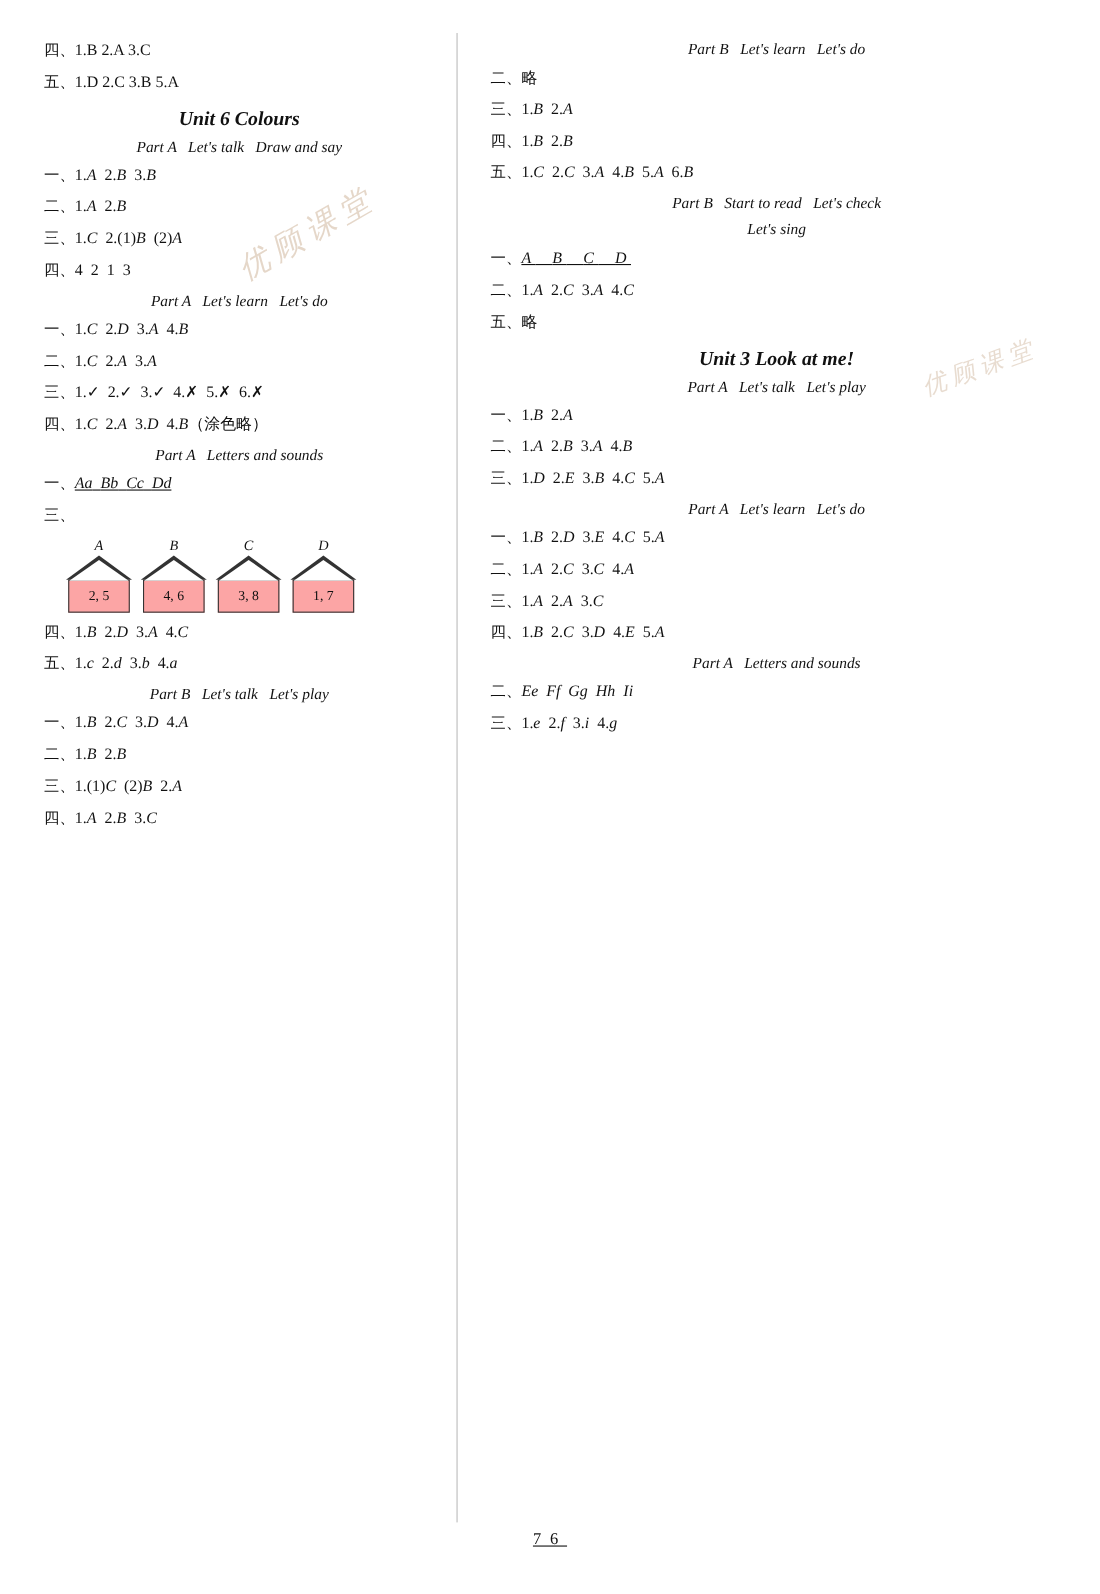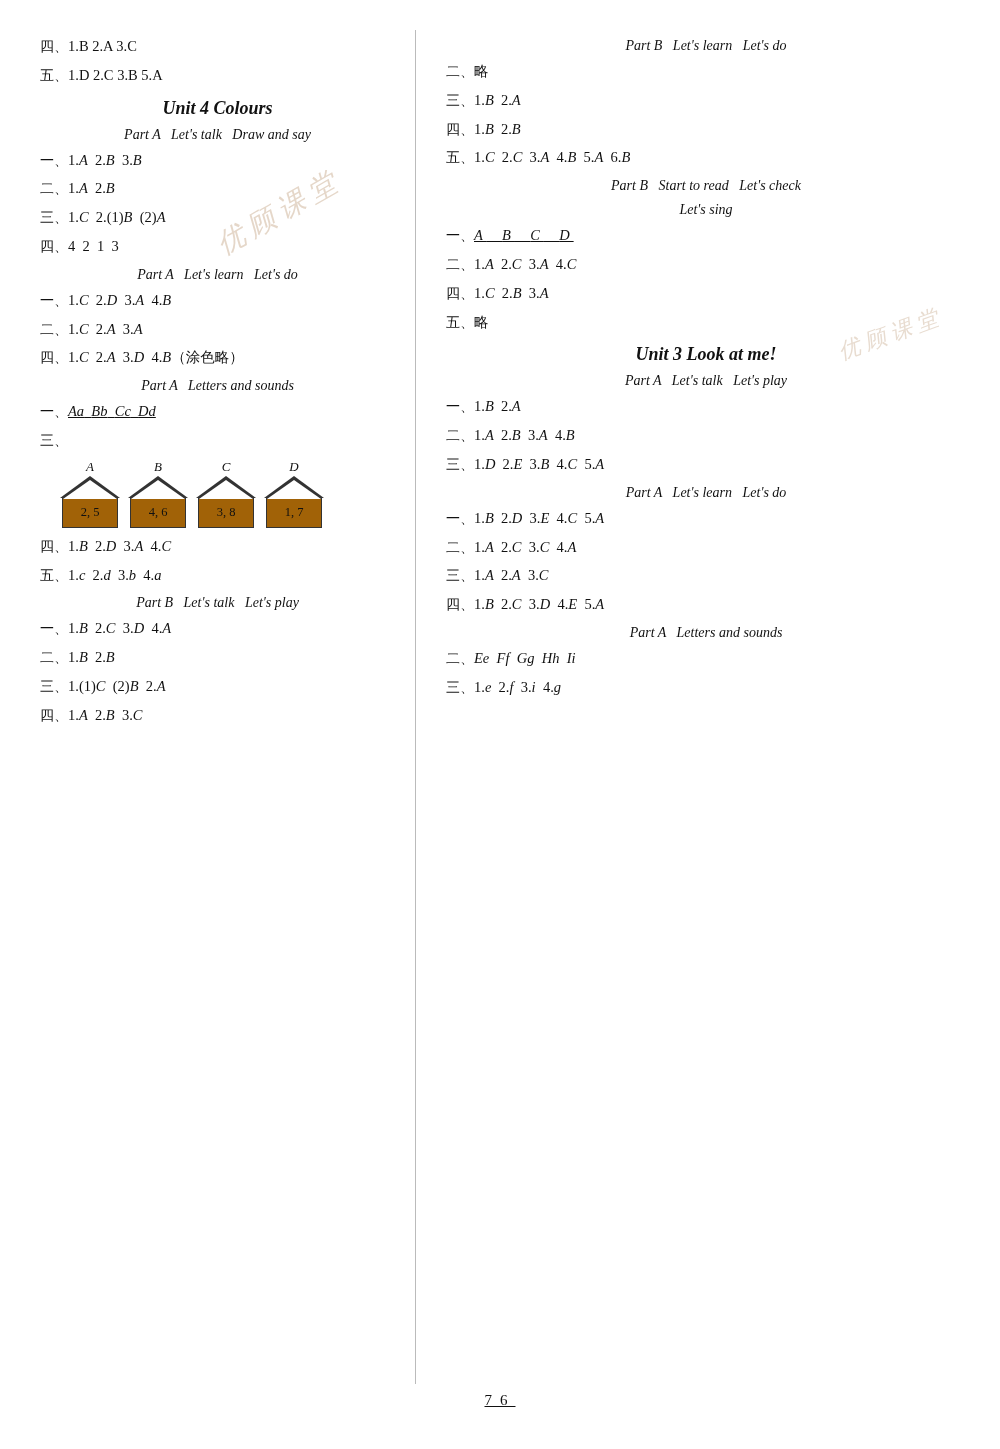--- a/index.html
+++ b/index.html
@@ -102,21 +102,21 @@
     }
     .house-body {
       border: 1.5px solid #333;
       width: 56px;
       height: 30px;
       margin: 0 auto;
       display: flex;
       align-items: center;
       justify-content: center;
       font-size: 12.5px;
-      background: #a16207;
+      background: #fca5a5;
     }
     .watermark {
       position: absolute;
       top: 195px;
       left: 210px;
       font-size: 28px;
       color: rgba(180,140,100,0.35);
       transform: rotate(-30deg);
       font-style: italic;
       pointer-events: none;
@@ -153,31 +153,32 @@
 
     <div class="col-left">
 
       <div class="answer-line">
         <span class="prefix">四、</span><span>1.B  2.A  3.C</span>
       </div>
       <div class="answer-line">
         <span class="prefix">五、</span><span>1.D  2.C  3.B  5.A</span>
       </div>
 
-      <div class="section-title">Unit 4   Colours</div>
+      <div class="section-title">Unit 6   Colours</div>
 
       <div class="sub-title">Part A &nbsp; Let's talk &nbsp; Draw and say</div>
       <div class="answer-line"><span class="prefix">一、</span>1.<em>A</em> &nbsp;2.<em>B</em> &nbsp;3.<em>B</em></div>
       <div class="answer-line"><span class="prefix">二、</span>1.<em>A</em> &nbsp;2.<em>B</em></div>
       <div class="answer-line"><span class="prefix">三、</span>1.<em>C</em> &nbsp;2.(1)<em>B</em> &nbsp;(2)<em>A</em></div>
       <div class="answer-line"><span class="prefix">四、</span>4 &nbsp;2 &nbsp;1 &nbsp;3</div>
 
       <div class="sub-title">Part A &nbsp; Let's learn &nbsp; Let's do</div>
       <div class="answer-line"><span class="prefix">一、</span>1.<em>C</em> &nbsp;2.<em>D</em> &nbsp;3.<em>A</em> &nbsp;4.<em>B</em></div>
       <div class="answer-line"><span class="prefix">二、</span>1.<em>C</em> &nbsp;2.<em>A</em> &nbsp;3.<em>A</em></div>
+      <div class="answer-line"><span class="prefix">三、</span>1.<span class="checkmark">✓</span> &nbsp;2.<span class="checkmark">✓</span> &nbsp;3.<span class="checkmark">✓</span> &nbsp;4.<span class="cross">✗</span> &nbsp;5.<span class="cross">✗</span> &nbsp;6.<span class="cross">✗</span></div>
       <div class="answer-line"><span class="prefix">四、</span>1.<em>C</em> &nbsp;2.<em>A</em> &nbsp;3.<em>D</em> &nbsp;4.<em>B</em>（涂色略）</div>
 
       <div class="sub-title">Part A &nbsp; Letters and sounds</div>
       <div class="answer-line"><span class="prefix">一、</span><span class="letters-underline"><em>Aa</em> &nbsp;<em>Bb</em> &nbsp;<em>Cc</em> &nbsp;<em>Dd</em></span></div>
       <div class="answer-line"><span class="prefix">三、</span></div>
 
       <div class="houses-row">
         <div class="house-wrap">
           <div class="house-label"><em>A</em></div>
           <div class="house">
@@ -231,21 +232,20 @@
       <div class="sub-title">Part B &nbsp; Let's learn &nbsp; Let's do</div>
       <div class="answer-line"><span class="prefix">二、</span>略</div>
       <div class="answer-line"><span class="prefix">三、</span>1.<em>B</em> &nbsp;2.<em>A</em></div>
       <div class="answer-line"><span class="prefix">四、</span>1.<em>B</em> &nbsp;2.<em>B</em></div>
       <div class="answer-line"><span class="prefix">五、</span>1.<em>C</em> &nbsp;2.<em>C</em> &nbsp;3.<em>A</em> &nbsp;4.<em>B</em> &nbsp;5.<em>A</em> &nbsp;6.<em>B</em></div>
 
       <div class="sub-title">Part B &nbsp; Start to read &nbsp; Let's check</div>
       <div class="sub-title">Let's sing</div>
       <div class="answer-line"><span class="prefix">一、</span><span class="abcd-underline"><em>A</em> &nbsp;<em>B</em> &nbsp;<em>C</em> &nbsp;<em>D</em></span></div>
       <div class="answer-line"><span class="prefix">二、</span>1.<em>A</em> &nbsp;2.<em>C</em> &nbsp;3.<em>A</em> &nbsp;4.<em>C</em></div>
-      <div class="answer-line"><span class="prefix">四、</span>1.<em>C</em> &nbsp;2.<em>B</em> &nbsp;3.<em>A</em></div>
       <div class="answer-line"><span class="prefix">五、</span>略</div>
 
       <div class="section-title">Unit 3   Look at me!</div>
 
       <div class="sub-title">Part A &nbsp; Let's talk &nbsp; Let's play</div>
       <div class="answer-line"><span class="prefix">一、</span>1.<em>B</em> &nbsp;2.<em>A</em></div>
       <div class="answer-line"><span class="prefix">二、</span>1.<em>A</em> &nbsp;2.<em>B</em> &nbsp;3.<em>A</em> &nbsp;4.<em>B</em></div>
       <div class="answer-line"><span class="prefix">三、</span>1.<em>D</em> &nbsp;2.<em>E</em> &nbsp;3.<em>B</em> &nbsp;4.<em>C</em> &nbsp;5.<em>A</em></div>
 
       <div class="sub-title">Part A &nbsp; Let's learn &nbsp; Let's do</div>

